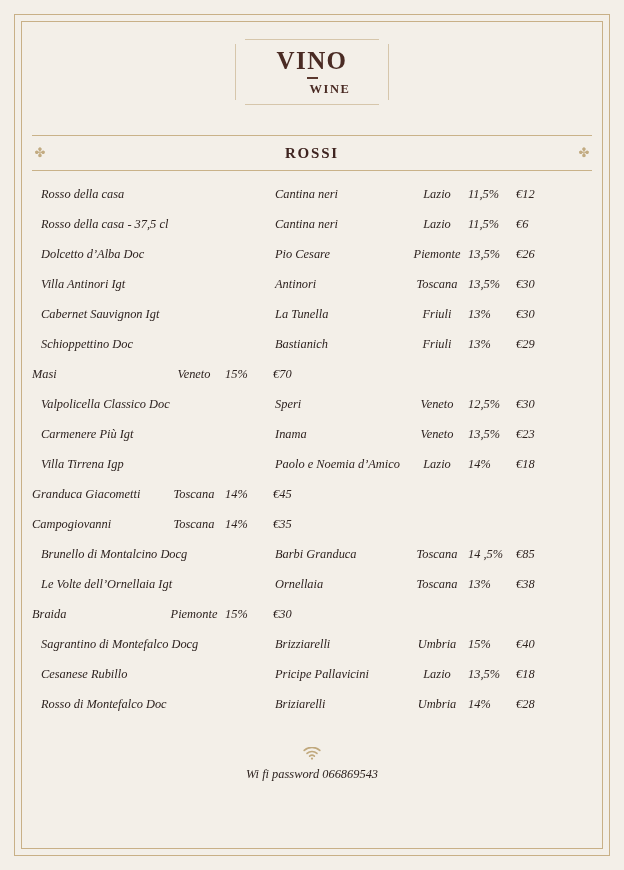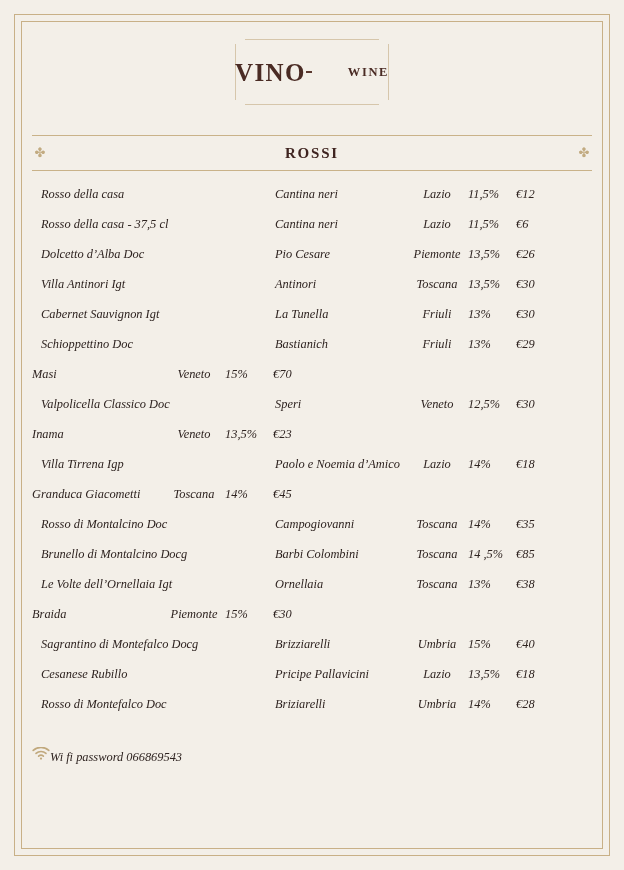--- a/index.html
+++ b/index.html
@@ -57,21 +57,21 @@
   .title-wrap {
     display: flex;
     justify-content: center;
     margin-top: 7px;
   }
   .cartouche {
     position: relative;
     width: 154px;
     height: 66px;
     display: flex;
-    flex-direction: row;
+    flex-direction: column;
     align-items: center;
     justify-content: center;
   }
   .cartouche-border {
     position: absolute;
     inset: 0;
     border: 1.3px solid #d6c6ab;
     box-sizing: border-box;
     
     clip-path: polygon(
@@ -164,20 +164,21 @@
   .col-name    { width: 243px; flex: none; padding-left: 9px; box-sizing: border-box; }
   .col-producer{ width: 131px; flex: none; }
   .col-region  { width: 62px;  flex: none; text-align: center; }
   .col-abv     { width: 48px;  flex: none; }
   .col-price   { width: 42px;  flex: none; }
 
   
   .footer {
     margin-top: 20px;
     display: flex;
+    flex-direction: column;
     align-items: center;
   }
   .wifi-icon {
     color: #c0a87c;
     line-height: 1;
     margin-bottom: 4px;
   }
   .wifi-text {
     font-style: italic;
     font-size: 12.4px;
@@ -264,48 +265,48 @@
           <div class="col-price">€70</div>
         </div>
         <div class="wine-row">
           <div class="col-name">Valpolicella Classico Doc</div>
           <div class="col-producer">Speri</div>
           <div class="col-region">Veneto</div>
           <div class="col-abv">12,5%</div>
           <div class="col-price">€30</div>
         </div>
         <div class="wine-row">
+          <div class="col-name">Carmenere Più Igt</div>
           <div class="col-producer">Inama</div>
           <div class="col-region">Veneto</div>
           <div class="col-abv">13,5%</div>
           <div class="col-price">€23</div>
         </div>
         <div class="wine-row">
           <div class="col-name">Villa Tirrena  Igp</div>
           <div class="col-producer">Paolo e Noemia d’Amico</div>
           <div class="col-region">Lazio</div>
           <div class="col-abv">14%</div>
           <div class="col-price">€18</div>
         </div>
         <div class="wine-row">
           <div class="col-producer">Granduca Giacometti</div>
           <div class="col-region">Toscana</div>
           <div class="col-abv">14%</div>
           <div class="col-price">€45</div>
         </div>
         <div class="wine-row">
-          <div class="col-name">Rosso di Montalcino Doc</div>
           <div class="col-producer">Campogiovanni</div>
           <div class="col-region">Toscana</div>
           <div class="col-abv">14%</div>
           <div class="col-price">€35</div>
         </div>
         <div class="wine-row">
           <div class="col-name">Brunello di Montalcino Docg</div>
-          <div class="col-producer">Barbi Colombini</div>
+          <div class="col-producer">Barbi Granduca</div>
           <div class="col-region">Toscana</div>
           <div class="col-abv">14 ,5%</div>
           <div class="col-price">€85</div>
         </div>
         <div class="wine-row">
           <div class="col-name">Le Volte dell’Ornellaia Igt</div>
           <div class="col-producer">Ornellaia</div>
           <div class="col-region">Toscana</div>
           <div class="col-abv">13%</div>
           <div class="col-price">€38</div>

